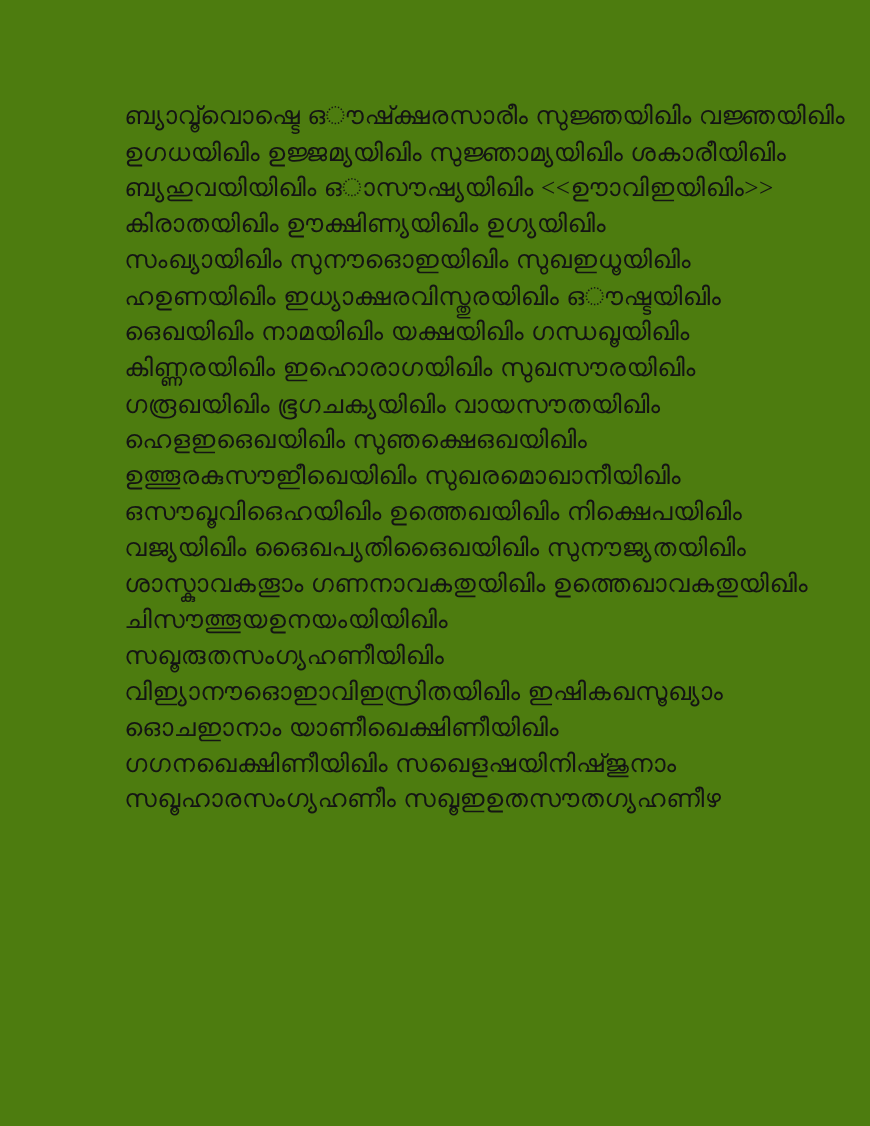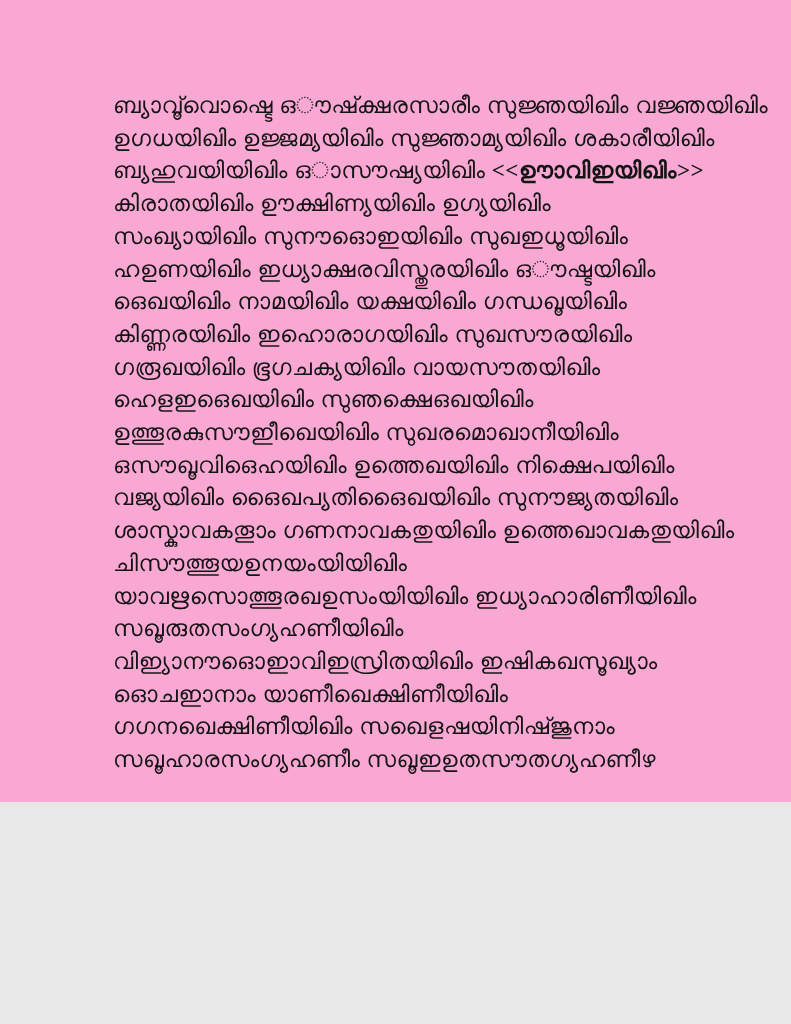--- a/index.html
+++ b/index.html
@@ -3,41 +3,41 @@
 <meta charset="utf-8">
 <style>
   html, body {
     margin: 0;
     padding: 0;
     background: #e8e8e8;
   }
   .page {
     position: relative;
     width: 791px;
-    height: 802px;
+    height: 1024px;
     margin: 0 auto;
-    background: #f9a8d4;
+    background: #4d7c0f;
     overflow: hidden;
     font-family: "Liberation Serif", "DejaVu Serif", serif;
   }
   .text-block {
     position: absolute;
     left: 113px;
     top: 90px;
     width: 572px;
   }
   .line {
     font-size: 23px;
     line-height: 32.7px;
     color: #141414;
     white-space: nowrap;
     letter-spacing: 0.5px;
   }
   .line .bold {
-    font-weight: bold;
+    font-weight: normal;
   }
 </style>
 </head>
 <body>
 
 <div class="page">
   <div class="text-block">
     <div class="line">ബ്യാവൂ്വൊഷ്ടെ ഒൗഷ്ക്ഷരസാരീം സുജ്ഞയിഖിം വജ്ഞയിഖിം</div>
     <div class="line">ഉഗധയിഖിം ഉജ്ജമ്യയിഖിം സുജ്ഞാമ്യയിഖിം ശകാരീയിഖിം</div>
     <div class="line">
@@ -48,20 +48,19 @@
     <div class="line">ഹഉണയിഖിം ഇധ്യാക്ഷരവിസ്തുരയിഖിം ഒൗഷ്ടയിഖിം</div>
     <div class="line">ഒെഖയിഖിം നാമയിഖിം യക്ഷയിഖിം ഗന്ധഖൂയിഖിം</div>
     <div class="line">കിണ്ണരയിഖിം ഇഹൊരാഗയിഖിം സുഖസൗരയിഖിം</div>
     <div class="line">ഗരൂഖയിഖിം ഭൂഗചക്യയിഖിം വായസൗതയിഖിം</div>
     <div class="line">ഹെളഇഒെഖയിഖിം സുഞക്ഷെഒഖയിഖിം</div>
     <div class="line">ഉത്തൂരകുസൗഇീഖെയിഖിം സുഖരമൊഖാനീയിഖിം</div>
     <div class="line">ഒസൗഖൂവിഒെഹയിഖിം ഉത്തെഖയിഖിം നിക്ഷെപയിഖിം</div>
     <div class="line">വജ്യയിഖിം ഒൈഖപ്യതിഒൈഖയിഖിം സുനൗജ്യതയിഖിം</div>
     <div class="line">ശാസ്കുാവകതൂാം ഗണനാവകതുയിഖിം ഉത്തെഖാവകതുയിഖിം</div>
     <div class="line">ചിസൗത്തൂയഉനയംയിയിഖിം</div>
-    <div class="line">യാവഋസൊത്തൂരഖഉസംയിയിഖിം ഇധ്യാഹാരിണീയിഖിം</div>
     <div class="line">സഖൂരുതസംഗ്യഹണീയിഖിം</div>
     <div class="line">വിഇ്യാനൗഒൊഇാവിഇസ്രിതയിഖിം ഇഷികഖസൂഖ്യാം</div>
     <div class="line">ഒൊചഇാനാം യാണീഖെക്ഷിണീയിഖിം</div>
     <div class="line">ഗഗനഖെക്ഷിണീയിഖിം സഖെളഷയിനിഷ്ജുനാം</div>
     <div class="line">സഖൂഹാരസംഗ്യഹണീം സഖൂഇഉതസൗതഗ്യഹണീഴ</div>
   </div>
 </div>
 
 </body></html>

